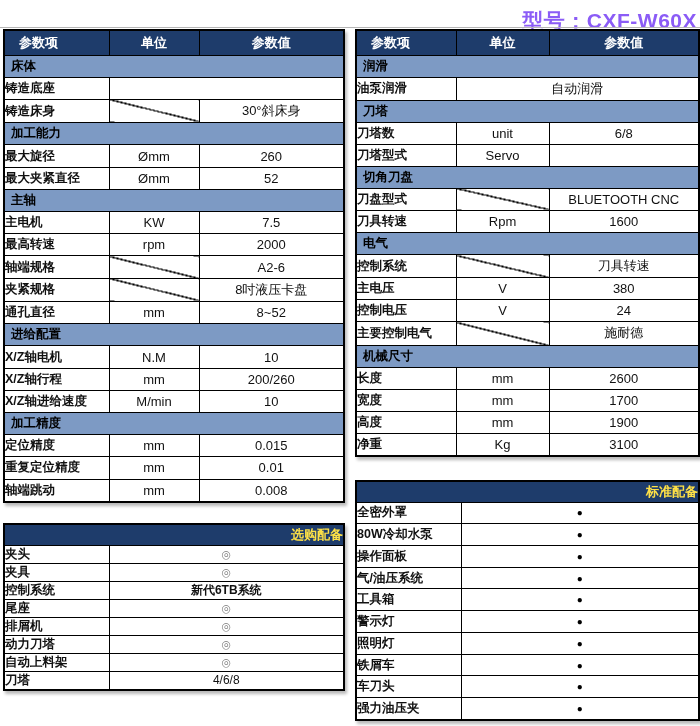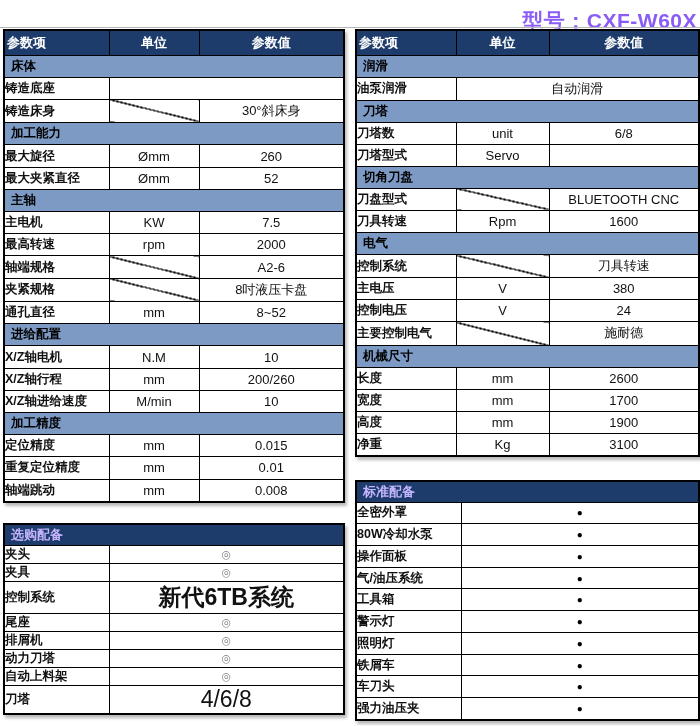--- a/index.html
+++ b/index.html
@@ -17,37 +17,37 @@
     border:2px solid #000;box-shadow:2px 3px 3px rgba(0,0,0,.28);
   }
   td,th{border:1px solid #000;overflow:hidden;white-space:nowrap;padding:0;}
   #t1{left:3px;top:29px;width:340px;height:474px;}
   #t2{left:3px;top:523px;width:340px;height:156px;}
   #t3{left:355px;top:29px;width:343px;height:428px;}
   #t4{left:355px;top:480px;width:343px;height:241px;}
   tr.head{height:25px;}
   tr.subhead{height:21px;}
   th{background:var(--hdr);color:#fff;font-size:13px;font-weight:bold;}
-  th.hleft{text-align:left;padding-left:2px;}
+  th.hleft{text-align:left;padding-left:14px;}
   th.hcenter{text-align:center;}
   tr.section td{
     background:var(--sec);color:#000000;font-weight:bold;font-size:12.5px;
     text-align:left;padding-left:6px;
   }
   td.label{text-align:left;font-size:12.5px;font-weight:bold;}
   td.unit,td.value{text-align:center;font-size:13px;font-weight:normal;}
   td.diag{
     background:linear-gradient(to top right,
       transparent calc(50% - .7px),#000 calc(50% - .7px),
       #000 calc(50% + .7px),transparent calc(50% + .7px));
   }
-  td.title-cell{background:var(--hdr);color:#c4b5fd;font-size:13px;font-weight:bold;text-align:left;padding-left:6px;}
+  td.title-cell{background:var(--hdr);color:#fde047;font-size:13px;font-weight:bold;text-align:right;padding-left:6px;}
   td.mark{color:#7d7d7d;font-size:11px;}
   td.dot{color:#000;font-size:10px;}
-  td.big{font-size:23px;}
+  td.big{font-size:12px;}
   td.bold{font-weight:bold;}
 </style>
 </head>
 <body style="--hdr: #1e3c6b; --sec: #7d9ac4;">
 
 <div class="page-title">型号：CXF-W60X</div>
 <div class="topline"></div>
 
 <table id="t1">
   <colgroup>

